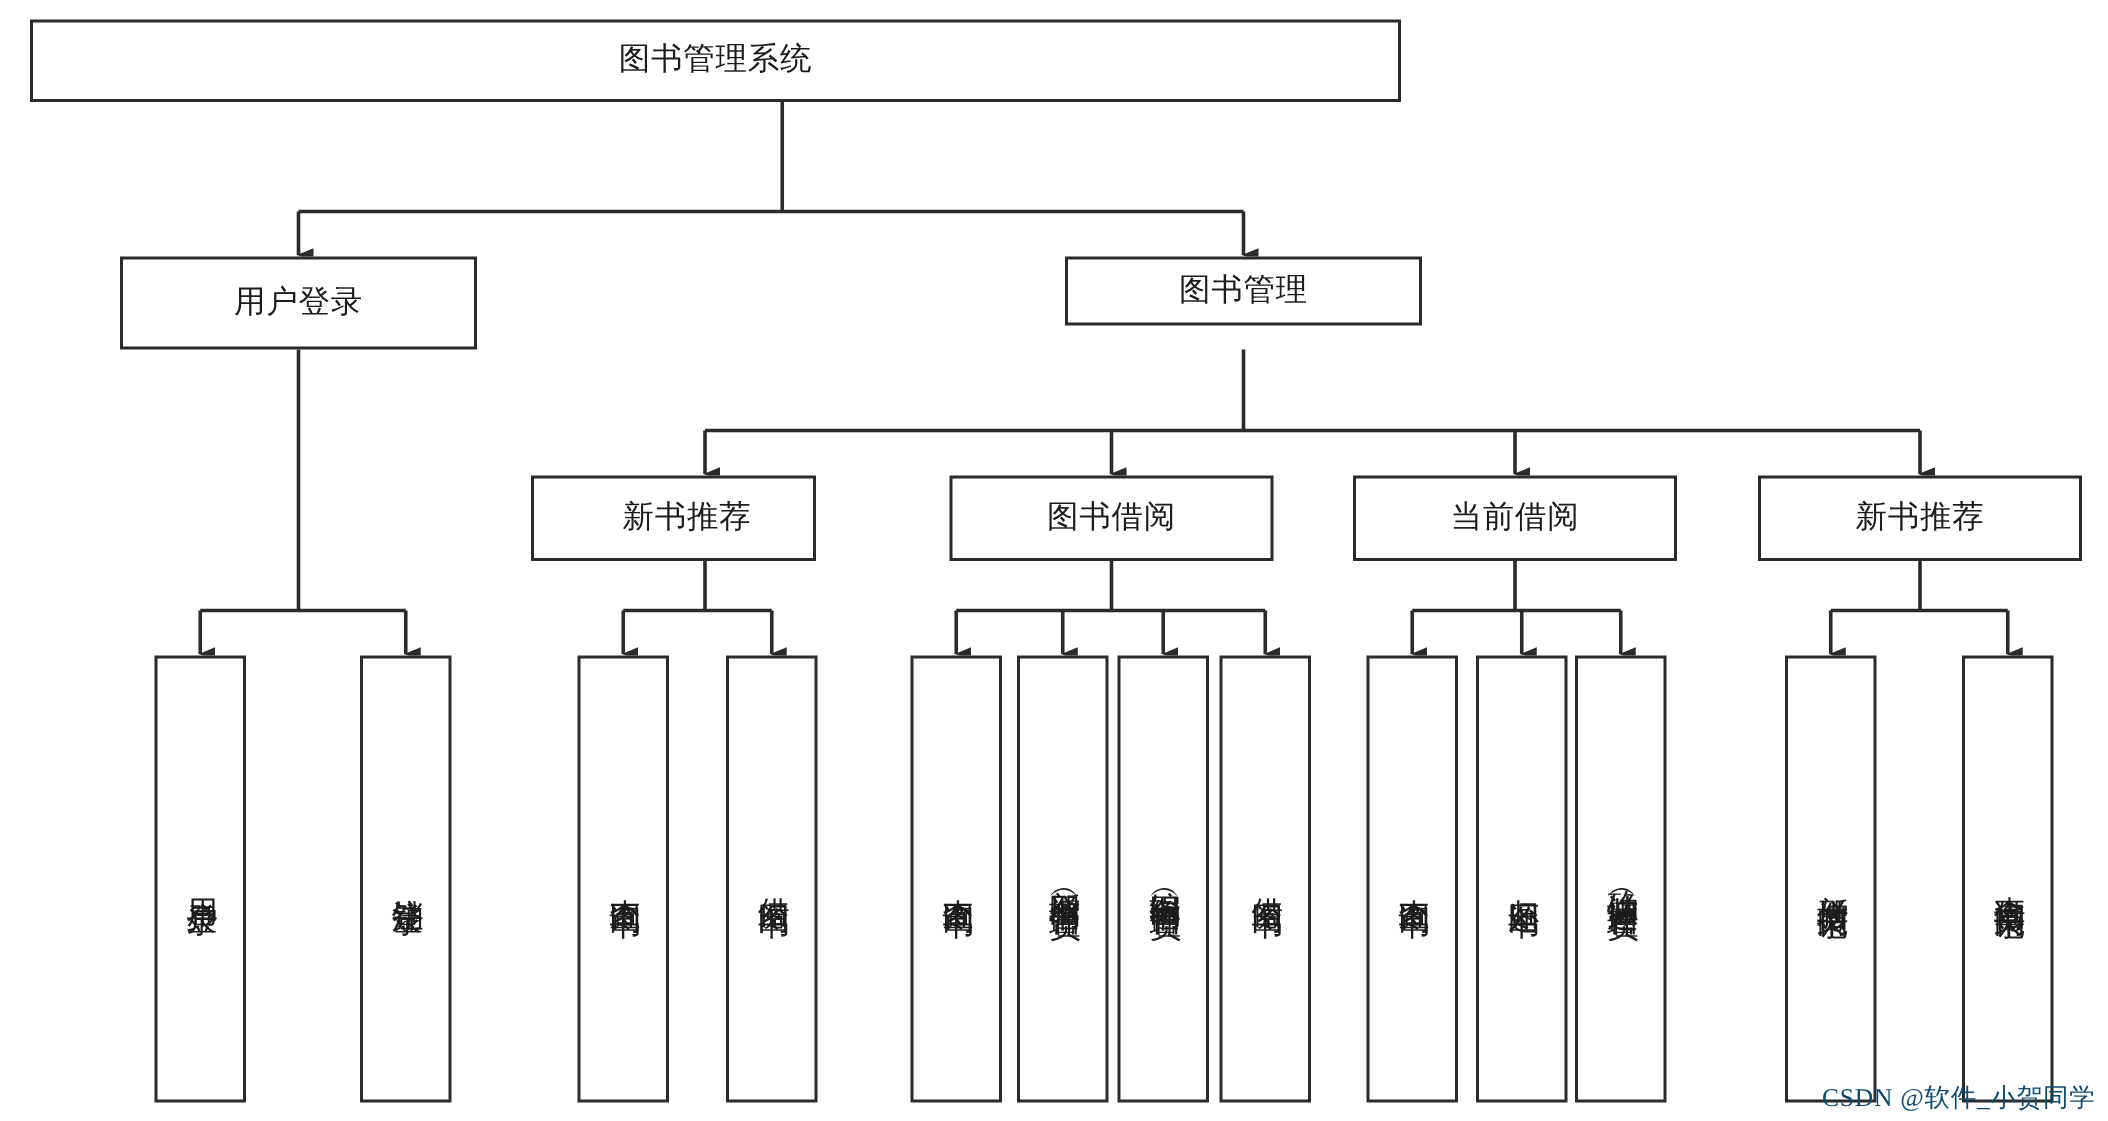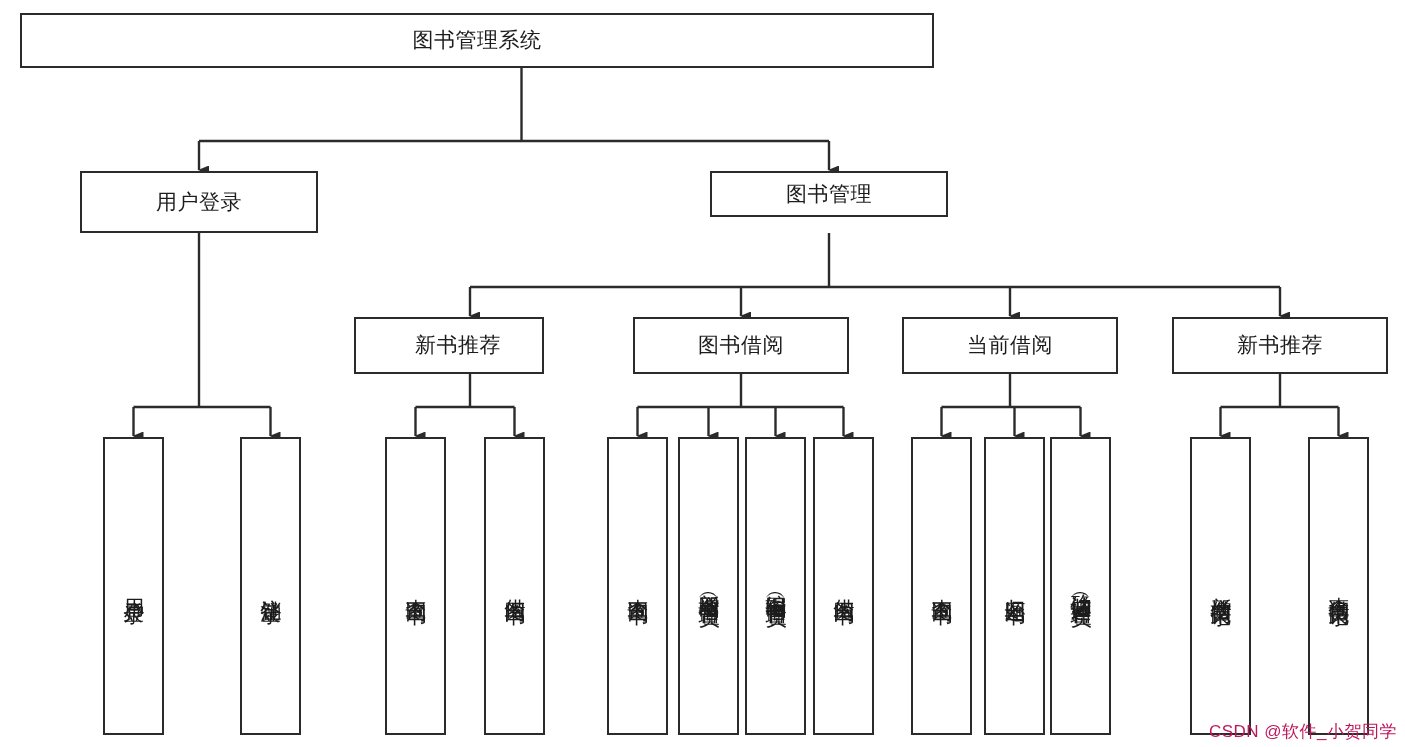--- a/index.html
+++ b/index.html
@@ -57,24 +57,24 @@
     text-orientation: upright;
     font-size: 21px;
     letter-spacing: 2px;
     white-space: nowrap;
   }
   .watermark {
     position: absolute;
     right: 8px;
     bottom: 4px;
     font-size: 17px;
-    color: #be185d;
+    color: #0c4a6e;
     letter-spacing: 0.5px;
     white-space: nowrap;
-    font-family: Liberation Sans, sans-serif;
+    font-family: Liberation Serif, serif;
   }
 </style>
 </head>
 <body>
 
 <div id="diagram-root">
 
   <svg class="connectors" viewBox="0 0 1405 747" width="1405" height="747" xmlns="http://www.w3.org/2000/svg">
     <defs>
       <marker id="arrowhead" markerWidth="9" markerHeight="11" refX="4.5" refY="10" orient="auto" markerUnits="userSpaceOnUse">

